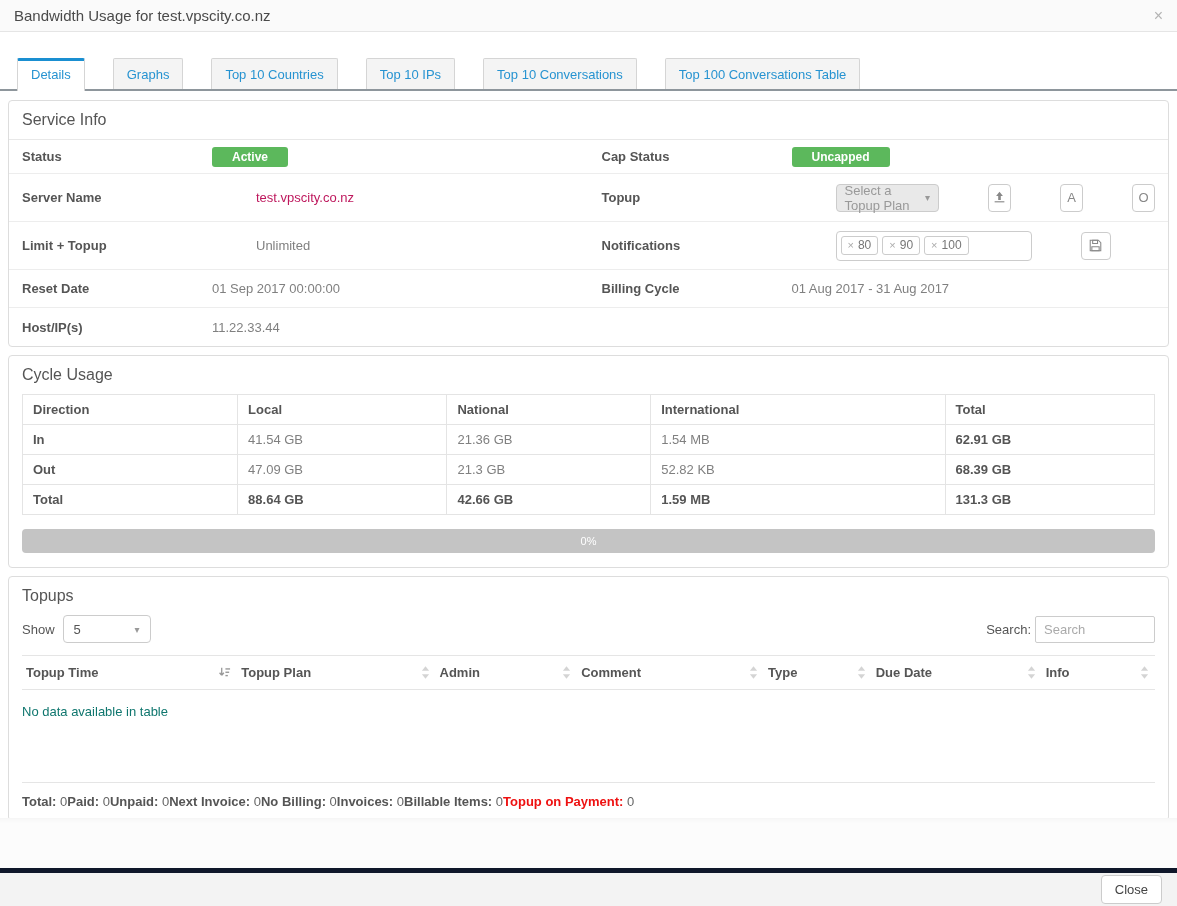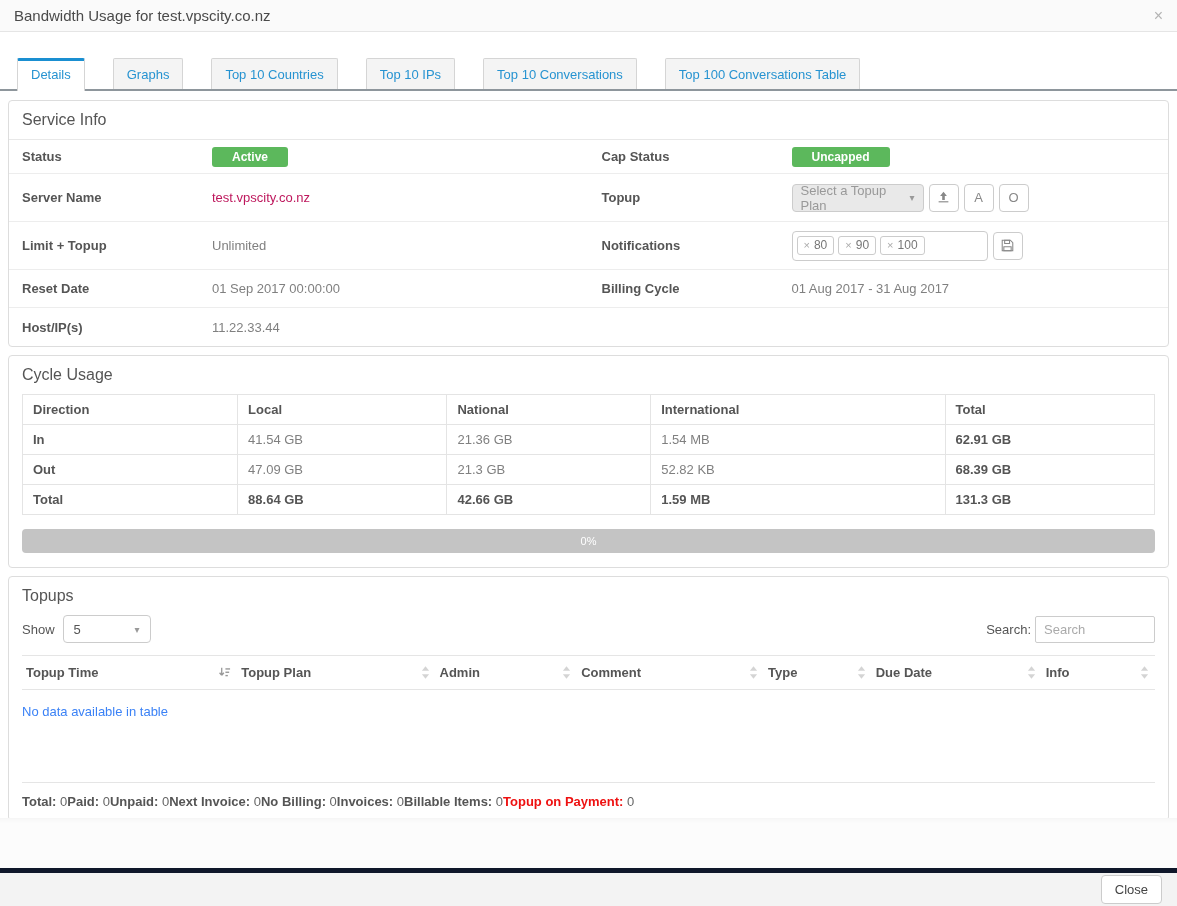--- a/index.html
+++ b/index.html
@@ -30,21 +30,21 @@
   
   .main { flex:1; background:#fff; padding-top:9px; overflow:hidden; }
   .panel { margin:0 8px 8px; border:1px solid #ddd; border-radius:4px; background:#fff; }
   .panel-heading { padding:10px 13px; font-size:16px; color:#555; }
   .panel-heading.bordered { border-bottom:1px solid #e8e8e8; }
   
   .si-cols { display:flex; }
   .si-col { width:50%; }
   .si-row { display:flex; align-items:center; padding:0 13px; border-bottom:1px solid #ededed; }
   .si-row.noline { border-bottom:none; }
-  .si-row.h30 { height:34px; } .si-row.h48 { height:48px; } .si-row.h38 { height:38px; }
+  .si-row.h30 { height:34px; } .si-row.h48 { height:48px;gap:44px; } .si-row.h38 { height:38px; }
   .si-label { width:190px; font-weight:bold; color:#555; flex:none; }
   .si-value { color:#808080; }
   .badge-success {
     background:#5cb85c; color:#fff; font-weight:bold; font-size:12px;
     padding:3px 20px; border-radius:3px; display:inline-block;
   }
   a.link { color:#be185d; text-decoration:none; cursor:pointer; }
   .fake-select {
     display:inline-flex; align-items:center; justify-content:space-between;
     background:#e9e9e9; border:1px solid #ccc; border-radius:4px;
@@ -92,21 +92,21 @@
     font-family:"Liberation Sans",sans-serif; outline:none;
   }
   .search-group input::placeholder { color:#aaa; }
   table.dt { width:calc(100% - 26px); margin:0 13px; border-collapse:collapse; }
   table.dt th {
     border-top:1px solid #e5e5e5; border-bottom:1px solid #e5e5e5;
     padding:9px 6px 9px 4px; font-weight:bold; color:#555; text-align:left; font-size:13px;
   }
   .th-inner { display:flex; align-items:center; }
   .sort-icon { margin-left:auto; display:inline-flex; }
-  .dt-empty { padding:14px 13px 0; color:#3b82f6; min-height:92px; }
+  .dt-empty { padding:14px 13px 0; color:#0f766e; min-height:92px; }
   .dt-summary {
     border-top:1px solid #e5e5e5; margin:0 13px; padding:11px 0;
     display:flex; flex-wrap:wrap; color:#666;
   }
   .dt-summary b { color:#555; }
   .dt-summary .red b { color:#ee1111; }
   
   .lower-strip { height:50px; background:#fcfcfc; flex:none; box-shadow:inset 0 6px 6px -6px rgba(0,0,0,0.06); }
   .page-footer {
     height:38px; background:#f3f3f3; border-top:5px solid #0f172a; flex:none;

